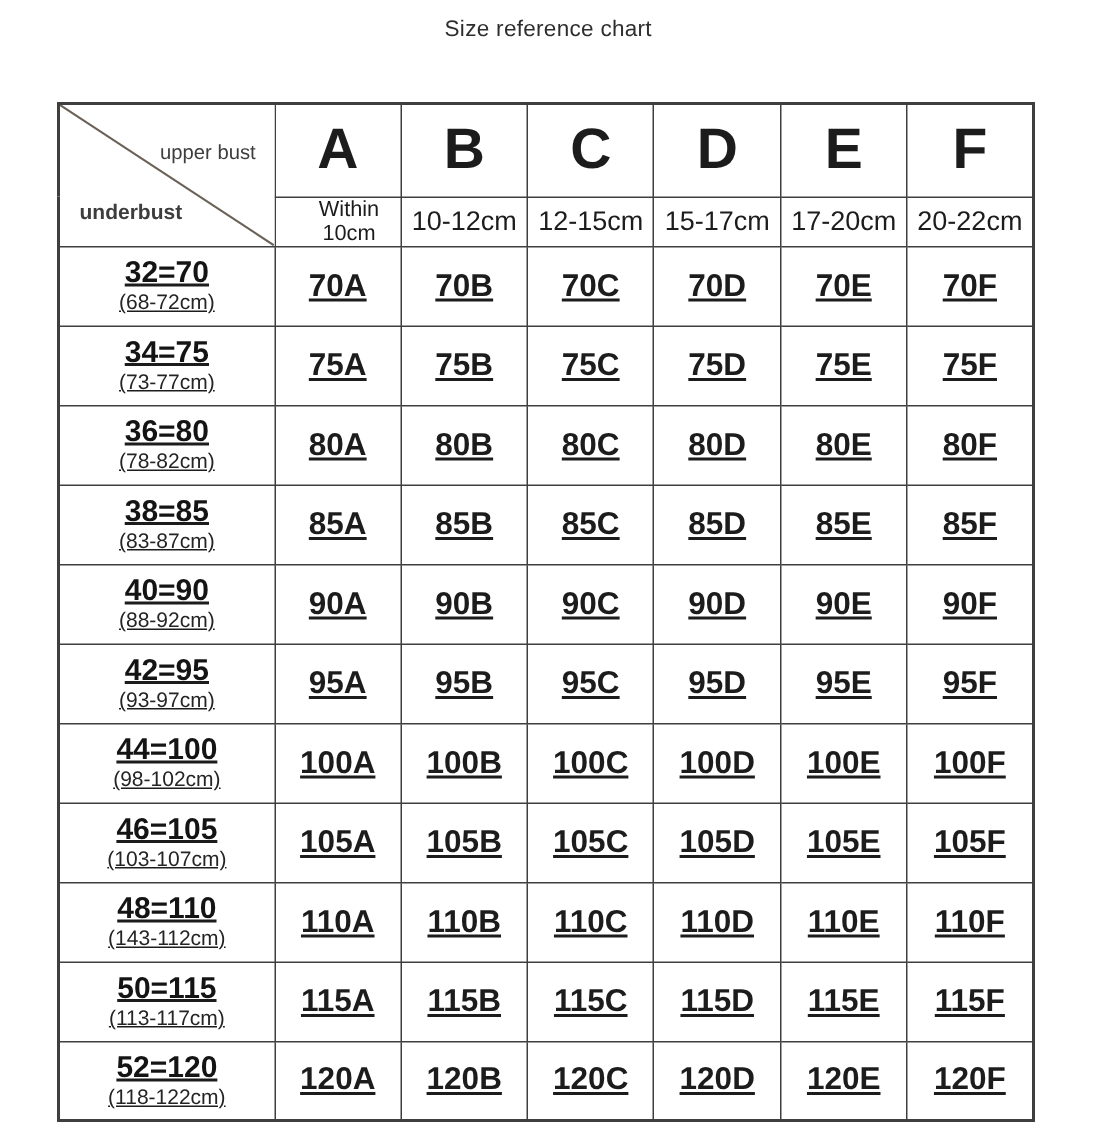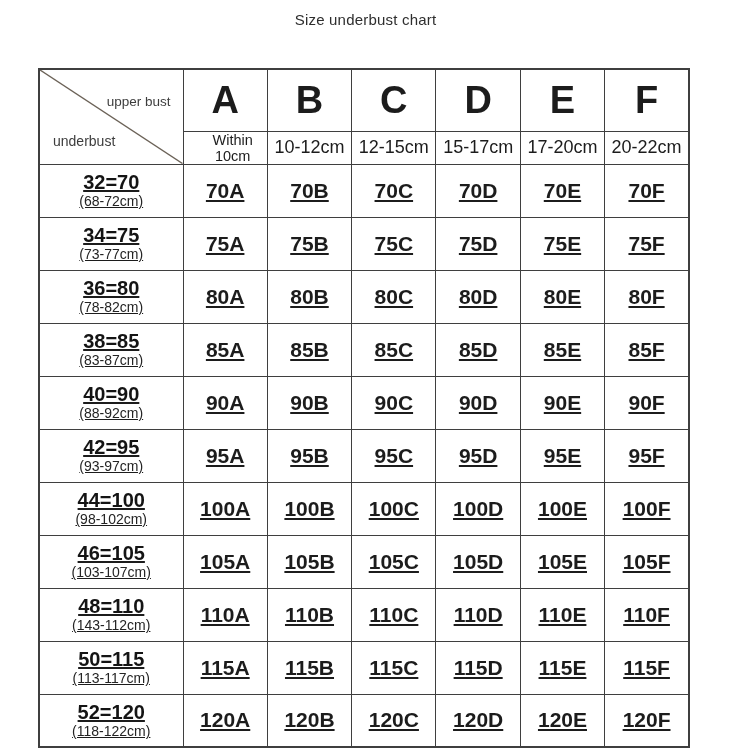--- a/index.html
+++ b/index.html
@@ -67,21 +67,21 @@
     position: absolute;
     top: 24px; right: 12px;
     font-size: 13.5px;
     font-weight: 400;
     color: #3d3d3d;
   }
   .corner-bottom {
     position: absolute;
     bottom: 15px; left: 13px;
     font-size: 14px;
-    font-weight: 400;
+    font-weight: 700;
     color: #3d3d3d;
   }
 
   
   tr.letters-row { height: 62px; }
   th.letter-cell {
     background: var(--header-bg);
     font-size: 38px;
     font-weight: 700;
     color: #141414;
@@ -113,21 +113,21 @@
   td.size-cell {
     font-size: 21px;
     font-weight: 700;
     color: #161616;
   }
 </style>
 </head>
 <body>
 
 <div class="page">
-  <div class="page-title">Size underbust chart</div>
+  <div class="page-title">Size reference chart</div>
 
   <table class="size-chart">
     <colgroup>
       <col class="label-col">
       <col>
         <col>
         <col>
         <col>
         <col>
         <col>

